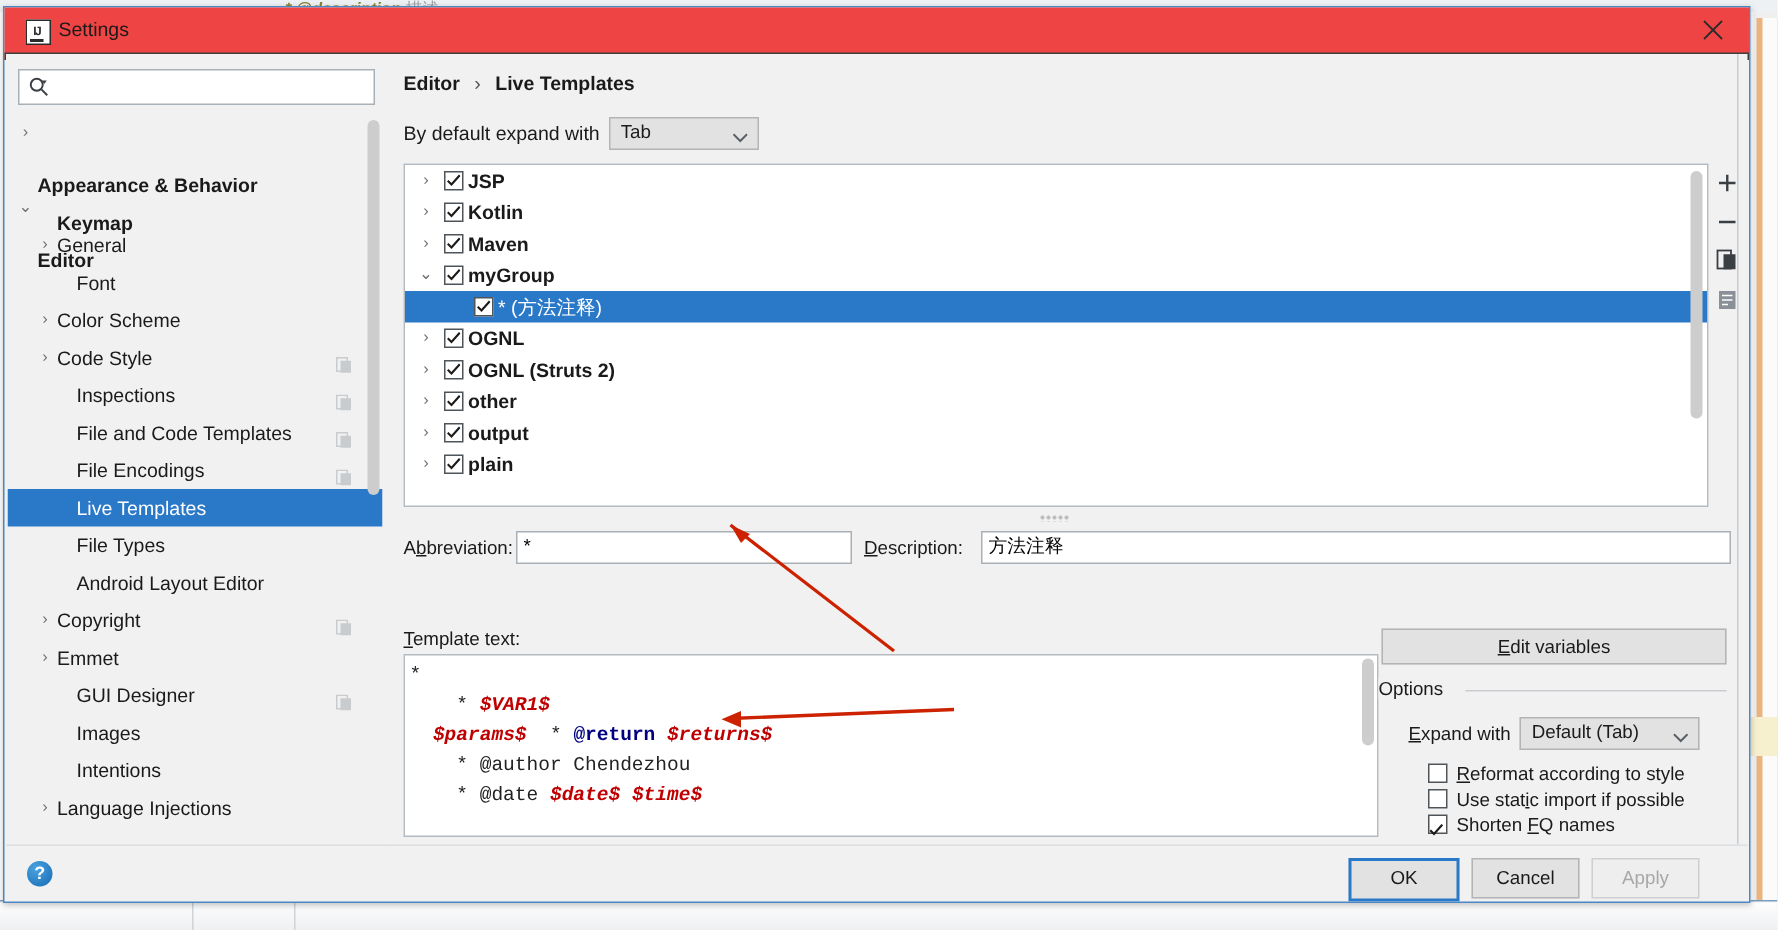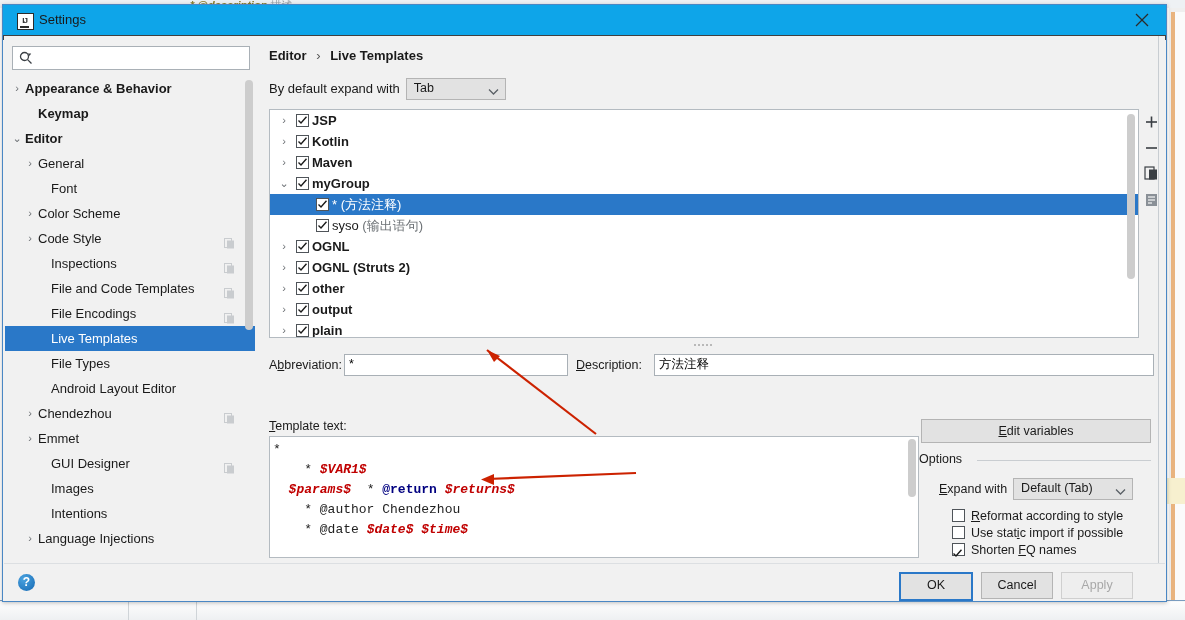--- a/index.html
+++ b/index.html
@@ -23,38 +23,38 @@
   #bg-right-orange{position:absolute;left:1171px;top:12px;width:14px;height:588px;background:#e8a96b;opacity:.85;}
   #bg-right-white{position:absolute;left:1175px;top:12px;width:10px;height:588px;background:#fbfbfb;}
   #bg-right-yellow{position:absolute;left:1160px;top:478px;width:25px;height:26px;background:#f7f0cf;}
 
   
   #dialog{
     position:absolute;left:2px;top:4px;width:1163px;height:596px;
     background:#f1f1f1;border:1px solid #4a87c4;box-shadow:0 1px 4px rgba(0,0,0,.25);
   }
   
-  #titlebar{height:30px;background:#0ea5e9;position:relative;border-bottom:5px solid #404040;}
+  #titlebar{height:30px;background:#ef4444;position:relative;border-bottom:5px solid #404040;}
   #app-icon{position:absolute;left:14px;top:8px;width:15px;height:15px;background:#ffffff;border:1px solid #2b2b2b;}
   #app-icon .ij{position:absolute;left:1px;top:1px;width:11px;height:11px;font-size:8px;font-weight:bold;color:#2b2b2b;text-align:center;line-height:11px;letter-spacing:-1px;}
   #app-icon .bar{position:absolute;left:2px;bottom:1px;width:9px;height:2px;background:#2b2b2b;}
   #title-text{position:absolute;left:36px;top:7px;font-size:13px;color:#1a1a1a;}
   #close-btn{position:absolute;right:0;top:0;width:46px;height:29px;cursor:pointer;}
   #close-btn svg{position:absolute;left:15px;top:8px;}
 
   
   #left-panel{position:absolute;left:1px;top:31px;width:252px;height:527px;background:#f1f1f1;border-right:1px solid #c8cdd2;}
   #search-wrap{position:absolute;left:8px;top:10px;width:236px;height:22px;background:#ffffff;border:1px solid #a9b0b6;}
   #search-icon{position:absolute;left:6px;top:4px;}
   #search-input{position:absolute;left:26px;top:2px;width:200px;height:17px;border:0;outline:0;background:transparent;font-family:"Liberation Sans",sans-serif;font-size:12px;}
   #tree-scroll{position:absolute;left:1px;top:40px;width:250px;height:485px;overflow:hidden;}
   .tnode{position:relative;height:25px;line-height:25px;white-space:nowrap;cursor:pointer;font-size:13px;}
   .tnode .arrow{position:absolute;top:0;width:12px;text-align:center;color:#6e7276;font-size:11px;}
   .tnode .lbl{position:absolute;top:0;}
-  .tnode.bold .lbl{font-weight:bold;}
+  .tnode.bold .lbl{font-weight:bold;margin-top:35px;}
   .tnode.sel{background:#2a78c8;}
   .tnode.sel .lbl{color:#ffffff;}
   .tnode .copyicon{position:absolute;right:20px;top:6px;opacity:.45;}
   #left-scrollbar{position:absolute;right:3px;top:44px;width:8px;height:460px;}
   #left-scrollbar .thumb{position:absolute;left:0;top:0;width:8px;height:250px;background:#cdcdcd;border-radius:4px;}
 
   
   #right-panel{position:absolute;left:253px;top:31px;width:909px;height:527px;background:#f1f1f1;}
   #breadcrumb{position:absolute;left:13px;top:12px;font-size:13px;font-weight:bold;color:#1a1a1a;}
   #breadcrumb .sep{font-weight:normal;color:#555;margin:0 6px;}
@@ -241,21 +241,21 @@
           <span class="lbl" style="left:46px">Live Templates</span>
         </div>
         <div class="tnode">
           <span class="lbl" style="left:46px">File Types</span>
         </div>
         <div class="tnode">
           <span class="lbl" style="left:46px">Android Layout Editor</span>
         </div>
         <div class="tnode">
           <span class="arrow" style="left:19px">›</span>
-          <span class="lbl" style="left:33px">Chendezhou</span>
+          <span class="lbl" style="left:33px">Copyright</span>
           <span class="copyicon"><svg width="11" height="11" viewBox="0 0 11 11">
               <rect x="0.5" y="0.5" width="7" height="9" fill="none" stroke="#9aa0a6"></rect>
               <rect x="3" y="2.5" width="7" height="8" fill="#9aa0a6"></rect>
             </svg></span>
         </div>
         <div class="tnode">
           <span class="arrow" style="left:19px">›</span>
           <span class="lbl" style="left:33px">Emmet</span>
         </div>
         <div class="tnode">
@@ -340,28 +340,20 @@
             </span>
             <span class="txt" style="left:42px">myGroup</span>
           </div>
           <div class="lrow sel">
             <span class="chk" style="left:46px">
               <svg width="9" height="9" viewBox="0 0 9 9">
                 <path d="M0.5 4.5 L3 7 L8.5 0.8" fill="none" stroke="#1a1a1a" stroke-width="1.4"></path>
               </svg>
             </span>
             <span class="txt norm" style="left:62px">* <span class="muted">(方法注释)</span></span>
-          </div>
-          <div class="lrow">
-            <span class="chk" style="left:46px">
-              <svg width="9" height="9" viewBox="0 0 9 9">
-                <path d="M0.5 4.5 L3 7 L8.5 0.8" fill="none" stroke="#1a1a1a" stroke-width="1.4"></path>
-              </svg>
-            </span>
-            <span class="txt norm" style="left:62px">syso <span class="muted">(输出语句)</span></span>
           </div>
           <div class="lrow">
             <span class="arr">›</span>
             <span class="chk" style="left:26px">
               <svg width="9" height="9" viewBox="0 0 9 9">
                 <path d="M0.5 4.5 L3 7 L8.5 0.8" fill="none" stroke="#1a1a1a" stroke-width="1.4"></path>
               </svg>
             </span>
             <span class="txt" style="left:42px">OGNL</span>
           </div>

